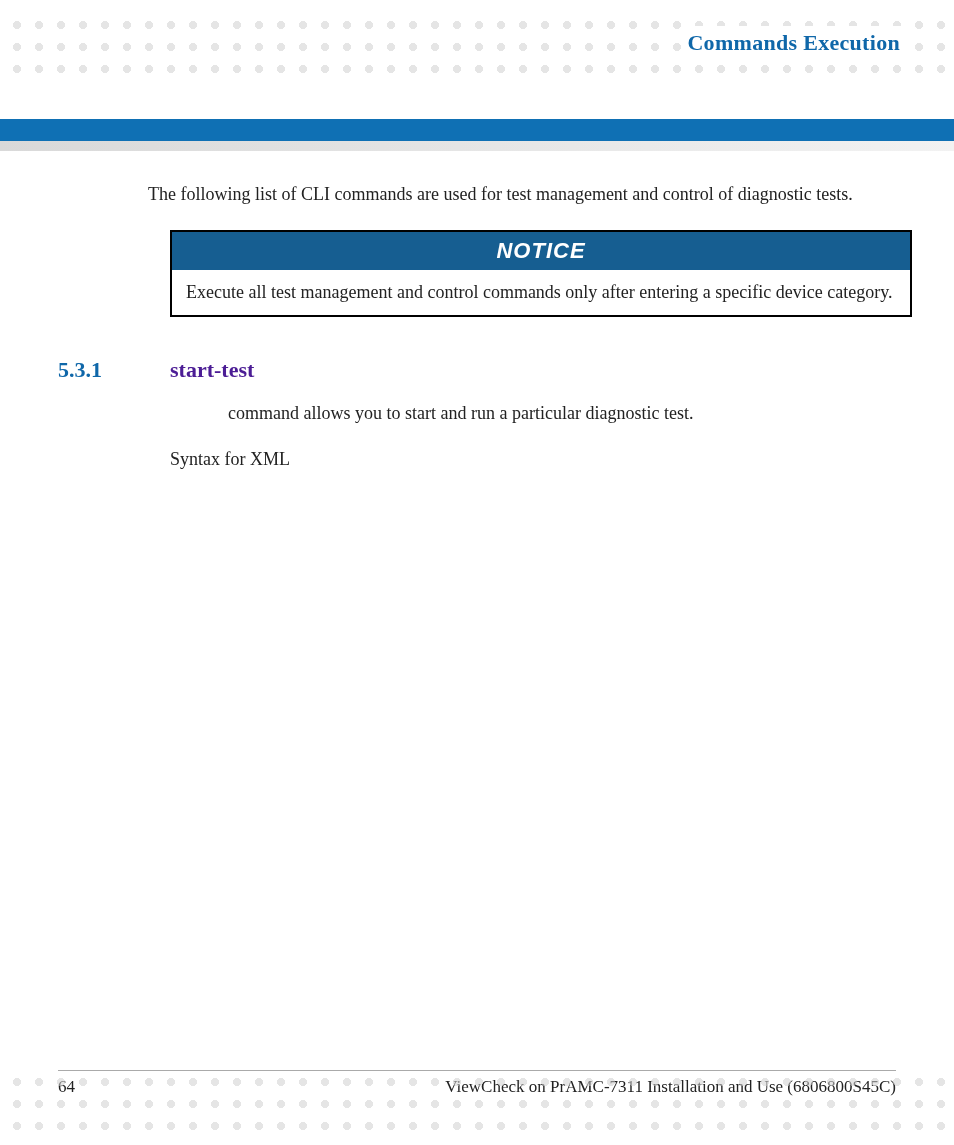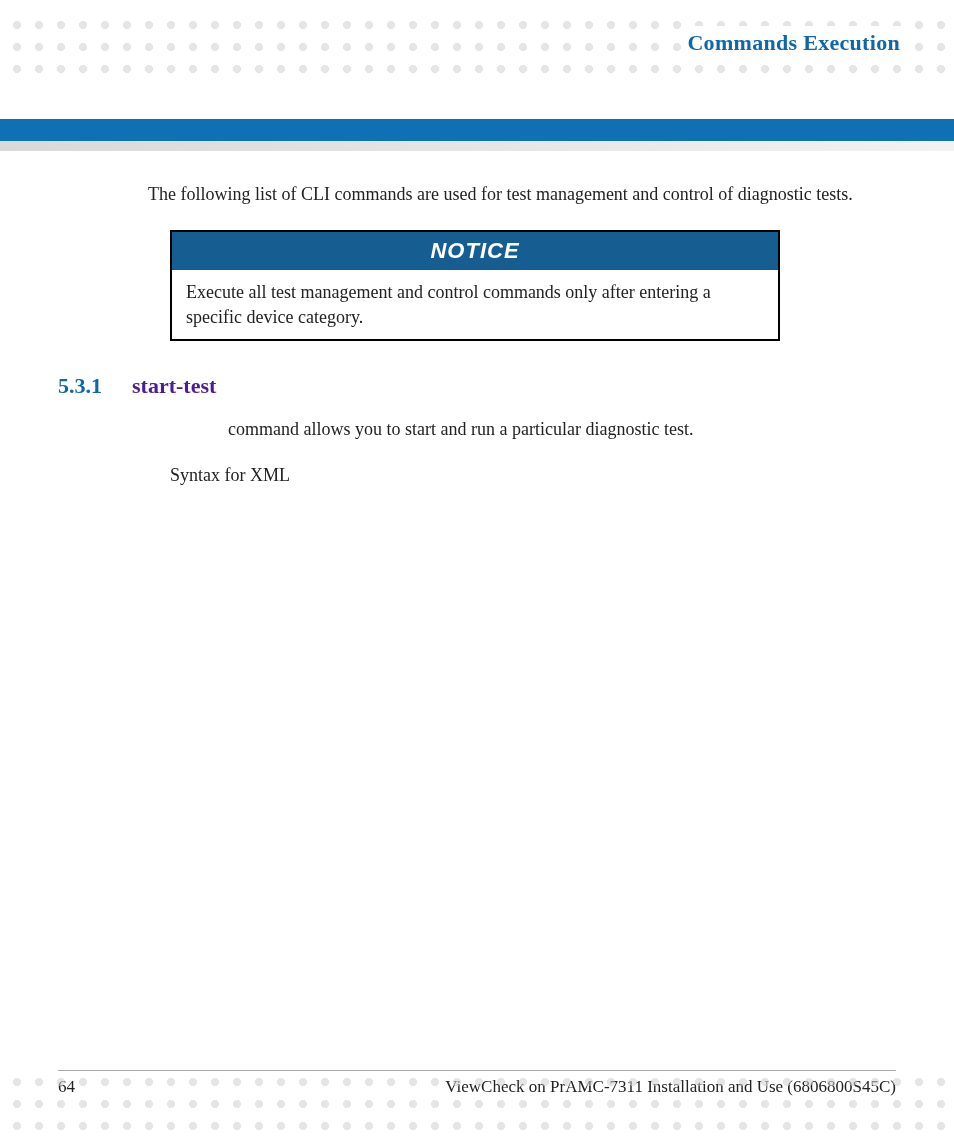--- a/index.html
+++ b/index.html
@@ -38,29 +38,29 @@
   }
 
   .content { position: absolute; top: 182px; left: 58px; width: 838px; }
 
   .h2-row { display: flex; align-items: baseline; gap: 46px; margin-bottom: 22px; }
   .h2-num { color: #0f67a9; font-weight: 700; font-size: 30px; min-width: 62px; }
   .h2-title { color: #0f67a9; font-weight: 700; font-size: 30px; letter-spacing: 0.2px; }
 
   .body-text { margin-left: 90px; font-size: 18px; color: #222; line-height: 1.35; margin-bottom: 24px; }
 
-  .notice-box { margin-left: 112px; width: 610px; border: 2px solid #000; }
+  .notice-box { margin-left: 112px; width: 742px; border: 2px solid #000; }
   .notice-head {
     background: #165e91; color: #fff; font-style: italic; font-weight: 700;
     font-size: 22px; text-align: center; padding: 6px 0; letter-spacing: 1px;
     font-family: Arial, Helvetica, sans-serif;
   }
   .notice-body { padding: 10px 14px; font-size: 18px; color: #222; line-height: 1.35; }
 
-  .h3-row { display: flex; align-items: baseline; margin-top: 32px; margin-bottom: 18px; }
+  .h3-row { display: flex; align-items: baseline; gap: 38px; margin-top: 40px; margin-bottom: 18px; }
   .h3-num { color: #0f67a9; font-weight: 700; font-size: 22px; min-width: 74px; }
   .h3-title { color: #4c1d95; font-weight: 700; font-size: 22px; text-align: center; }
 
   .sub-body { margin-left: 170px; font-size: 18px; color: #222; line-height: 1.35; margin-bottom: 24px; }
   .syntax-label { margin-left: 112px; font-size: 18px; color: #222; margin-bottom: 48px; }
 
   
   .footer-rule { position: absolute; bottom: 74px; left: 58px; width: 838px; height: 1px; background: #aaa; }
   .footer { position: absolute; bottom: 48px; left: 58px; width: 838px; display: flex; justify-content: space-between; font-size: 17px; color: #222; }
 </style>

